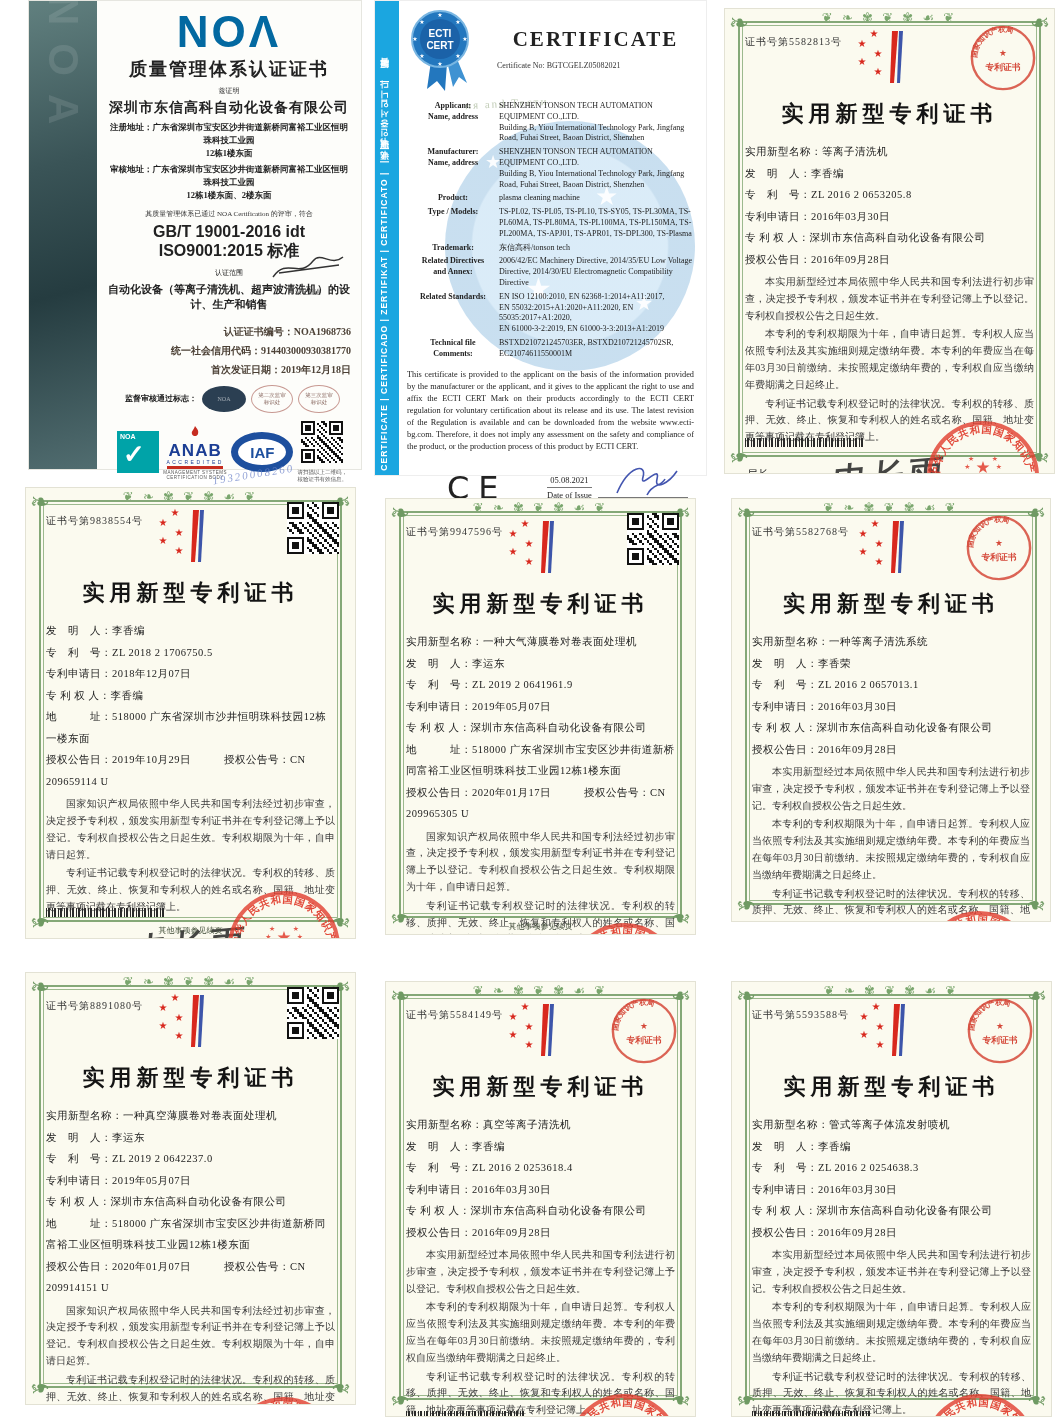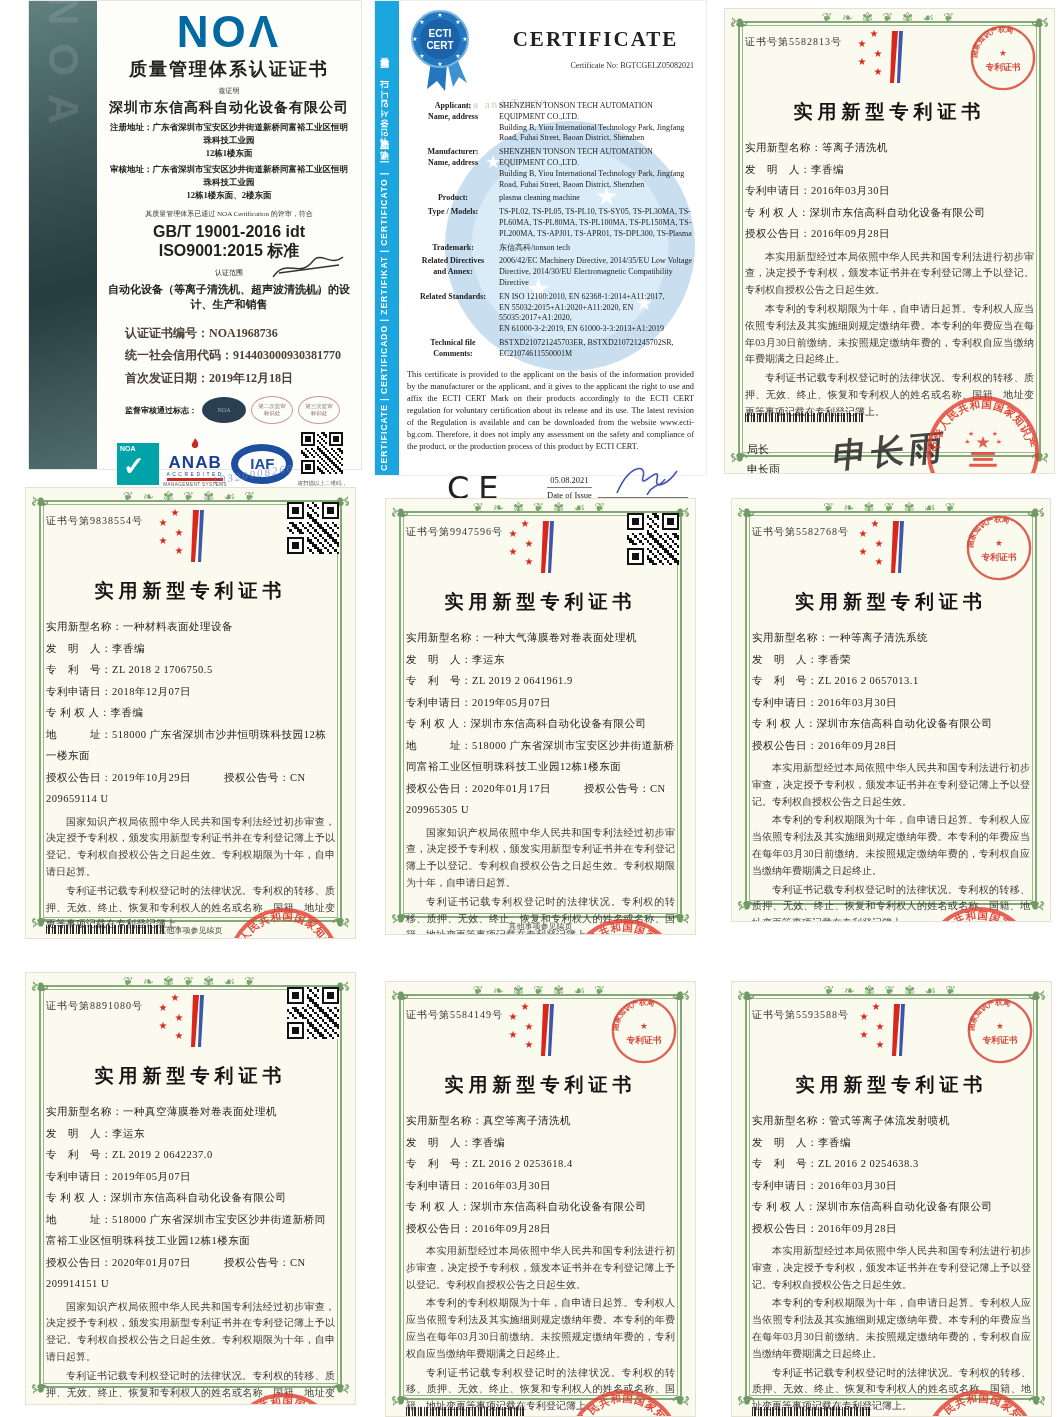--- a/index.html
+++ b/index.html
@@ -16,21 +16,21 @@
   .noa-body{position:absolute;left:68px;top:0;right:0;bottom:0;padding:8px 10px 4px;text-align:center;}
   .noa-logo{font:bold 44px "Liberation Sans",sans-serif;color:#0369a1;letter-spacing:3px;line-height:1.05;}
   .noa-title{font-size:18px;font-weight:bold;letter-spacing:2px;margin-top:2px;}
   .noa-certify{font-size:7px;margin-top:5px;color:#333;}
   .noa-company{font-size:14px;font-weight:bold;margin-top:3px;letter-spacing:1px;}
   .noa-addr{font-size:8.5px;font-weight:bold;margin-top:4px;line-height:1.5;}
   .noa-conform{font-size:7px;margin-top:7px;color:#333;}
   .noa-standard{font-size:16px;font-weight:bold;margin-top:4px;font-family:"Liberation Sans",sans-serif;}
   .noa-scopelabel{font-size:7px;margin-top:6px;}
   .noa-scope{font-size:11px;font-weight:bold;margin-top:4px;}
-  .noa-info{margin:10px 0 0 18px;text-align:left;font-size:12px;font-weight:bold;color:#4c4136;line-height:1.9;}
+  .noa-info{margin:10px 0 0 18px;text-align:right;font-size:10px;font-weight:bold;color:#4c4136;line-height:1.9;}
   .noa-signwrap{position:absolute;right:14px;top:252px;text-align:center;}
   .noa-signcap{font-size:6.5px;color:#555;margin-top:1px;}
   .noa-surv{display:flex;align-items:center;gap:5px;margin:6px 0 0 18px;}
   .noa-survlabel{font-size:8px;font-weight:bold;}
   .noa-c1{width:44px;height:26px;border-radius:50%;background:#2b3f52;color:rgba(255,255,255,.55);
           font-size:6px;display:flex;align-items:center;justify-content:center;}
   .noa-c2{width:40px;height:26px;border-radius:50%;border:1px solid #c89a93;color:#8a6a62;
           font-size:5.5px;display:flex;align-items:center;justify-content:center;text-align:center;line-height:1.2;}
   .noa-logos{display:flex;align-items:center;justify-content:space-between;margin:8px 4px 0 10px;}
   .noa-box{width:42px;height:42px;background:#00a3a8;color:#fff;position:relative;text-align:left;}
@@ -60,21 +60,21 @@
   .ecti-body{position:absolute;left:24px;top:0;right:0;bottom:0;padding:8px 12px 4px 8px;}
   .ecti-wm{position:absolute;left:70px;top:120px;width:250px;height:250px;border-radius:50%;
            background:radial-gradient(circle, rgba(150,200,235,.35) 55%, rgba(60,140,200,.28) 56%, rgba(60,140,200,.28) 100%);
            pointer-events:none;}
   .ecti-wm i{position:absolute;color:rgba(255,255,255,.9);font-style:normal;}
   .ecti-wmtext{position:absolute;left:90px;top:96px;font-size:11px;color:rgba(140,160,120,.55);
                transform:rotate(-3deg);letter-spacing:2px;pointer-events:none;}
   .ecti-head{position:relative;height:78px;}
   .ecti-title{position:absolute;left:90px;top:18px;right:0;text-align:center;
               font-size:21px;font-weight:bold;letter-spacing:2px;}
-  .ecti-no{position:absolute;left:90px;top:52px;right:0;text-align:right;font-size:8px;color:#333;}
+  .ecti-no{position:absolute;left:90px;top:52px;right:0;text-align:left;font-size:8px;color:#333;}
   .ecti-rows{position:relative;margin-top:14px;}
   .ecti-row{display:flex;margin-bottom:3px;}
   .er-label{width:92px;flex:none;font-weight:bold;font-size:8px;line-height:1.35;white-space:pre-line;text-align:center;}
   .er-value{flex:1;font-size:8px;line-height:1.35;white-space:pre-line;}
   .ecti-par{font-size:8.3px;text-align:justify;line-height:1.45;margin-top:9px;position:relative;}
   .ecti-cerow{position:relative;height:52px;margin-top:4px;}
   .ecti-ce{position:absolute;left:40px;top:8px;font:400 32px "DejaVu Sans",sans-serif;letter-spacing:9px;}
   .ecti-date{position:absolute;left:140px;top:14px;text-align:center;font-size:8.5px;}
   .ecti-date .d{margin-bottom:2px;}
   .ecti-date .l{border-top:1px solid #777;padding-top:2px;}
@@ -102,21 +102,21 @@
   .pc-tr{right:4px;top:2px;transform:scaleX(-1);}
   .pc-bl{left:4px;bottom:4px;transform:scaleY(-1);}
   .pc-br{right:4px;bottom:4px;transform:scale(-1,-1);}
   .pgarland{position:absolute;top:1px;left:0;right:0;text-align:center;color:#7aa66d;
             font-size:13px;letter-spacing:3px;background:transparent;pointer-events:none;}
   .p-inner{position:absolute;inset:2px;padding:14px 18px 6px;display:flex;flex-direction:column;}
   .p-head{position:relative;height:62px;flex:none;}
   .p-certno{position:absolute;left:0;top:10px;font-size:10px;letter-spacing:1px;color:#333;}
   .p-logo{position:absolute;left:50%;top:0;transform:translateX(-50%);}
   .p-cornermark{position:absolute;right:-4px;top:-2px;}
-  .p-title{margin:12px 0 0;text-align:center;font-size:19px;font-weight:bold;letter-spacing:5px;color:#141414;flex:none;}
+  .p-title{margin:12px 0 0;text-align:center;font-size:22px;font-weight:bold;letter-spacing:5px;color:#141414;flex:none;}
   .p-fields{margin-top:12px;font-size:10.5px;line-height:2.05;color:#222;letter-spacing:.5px;flex:none;}
   .p-paras{margin-top:4px;flex:none;}
   .p-para{margin:0 0 2px;font-size:10px;line-height:1.68;text-align:justify;text-indent:2em;color:#3a3a3a;}
   .p-bottom{margin-top:auto;position:relative;height:62px;flex:none;}
   .p-barcode{position:absolute;left:0;top:-10px;width:118px;height:9px;
              background:repeating-linear-gradient(90deg,#2a2a2a 0 1px,transparent 1px 2px,#2a2a2a 2px 4px,transparent 4px 6px);}
   .p-chief{position:absolute;left:2px;top:16px;font-size:11px;line-height:1.9;color:#222;}
   .p-sign{position:absolute;left:88px;top:6px;font-size:34px;font-weight:600;color:#2b2b2b;
           transform:rotate(-5deg) skewX(-10deg);letter-spacing:4px;font-family:"DejaVu Serif",serif;opacity:.88;}
   .p-seal{position:absolute;right:-8px;top:-30px;width:118px;height:118px;opacity:.92;}
@@ -479,20 +479,21 @@
             </text>
             <text x="36" y="34" font-size="9" fill="#d5493a" text-anchor="middle">★</text>
             <text x="36" y="48" font-size="9" fill="#d5493a" font-weight="bold" text-anchor="middle">专利证书</text>
           </svg>
         </span>
       </div>
       <h2 class="p-title">实用新型专利证书</h2>
       <div class="p-fields">
             <div class="p-field">实用新型名称：等离子清洗机</div>
             <div class="p-field">发　明　人：李香编</div>
+            <div class="p-field">专　利　号：ZL 2016 2 0653205.8</div>
             <div class="p-field">专利申请日：2016年03月30日</div>
             <div class="p-field">专 利 权 人：深圳市东信高科自动化设备有限公司</div>
             <div class="p-field">授权公告日：2016年09月28日</div>
           </div>
       <div class="p-paras">
             <p class="p-para">本实用新型经过本局依照中华人民共和国专利法进行初步审查，决定授予专利权，颁发本证书并在专利登记簿上予以登记。专利权自授权公告之日起生效。</p>
             <p class="p-para">本专利的专利权期限为十年，自申请日起算。专利权人应当依照专利法及其实施细则规定缴纳年费。本专利的年费应当在每年03月30日前缴纳。未按照规定缴纳年费的，专利权自应当缴纳年费期满之日起终止。</p>
             <p class="p-para">专利证书记载专利权登记时的法律状况。专利权的转移、质押、无效、终止、恢复和专利权人的姓名或名称、国籍、地址变更等事项记载在专利登记簿上。</p>
           </div>
       <div class="p-bottom">
@@ -678,21 +679,20 @@
                   <rect x="14" y="20" width="1" height="1"></rect>
                   <rect x="17" y="20" width="1" height="1"></rect>
                   <rect x="20" y="20" width="1" height="1"></rect>
                 </g>
           </svg>
         </span>
 
       </div>
       <h2 class="p-title">实用新型专利证书</h2>
       <div class="p-fields">
-            <div class="p-field">实用新型名称：一种材料表面处理设备</div>
             <div class="p-field">发　明　人：李香编</div>
             <div class="p-field">专　利　号：ZL 2018 2 1706750.5</div>
             <div class="p-field">专利申请日：2018年12月07日</div>
             <div class="p-field">专 利 权 人：李香编</div>
             <div class="p-field">地　　　址：518000 广东省深圳市沙井恒明珠科技园12栋一楼东面</div>
             <div class="p-field">授权公告日：2019年10月29日　　　授权公告号：CN 209659114 U</div>
           </div>
       <div class="p-paras">
             <p class="p-para">国家知识产权局依照中华人民共和国专利法经过初步审查，决定授予专利权，颁发实用新型专利证书并在专利登记簿上予以登记。专利权自授权公告之日起生效。专利权期限为十年，自申请日起算。</p>
             <p class="p-para">专利证书记载专利权登记时的法律状况。专利权的转移、质押、无效、终止、恢复和专利权人的姓名或名称、国籍、地址变更等事项记载在专利登记簿上。</p>

